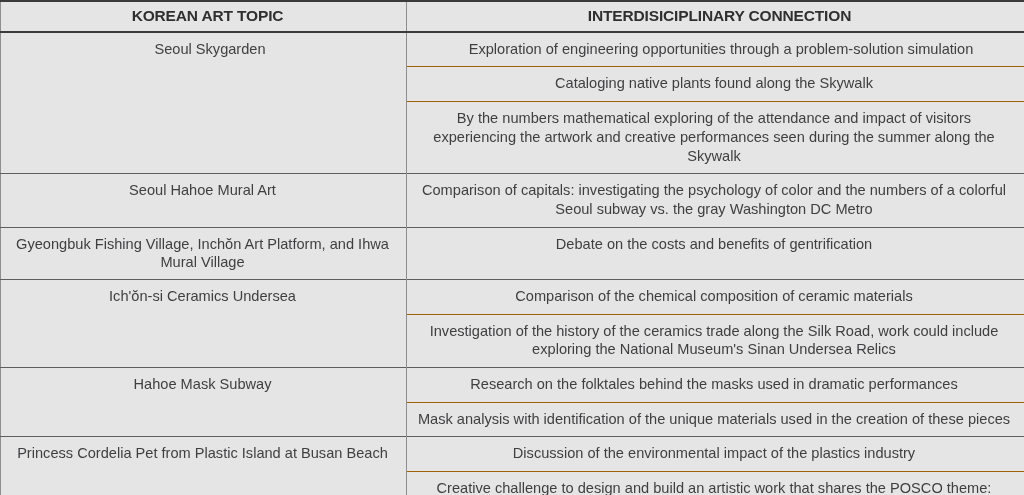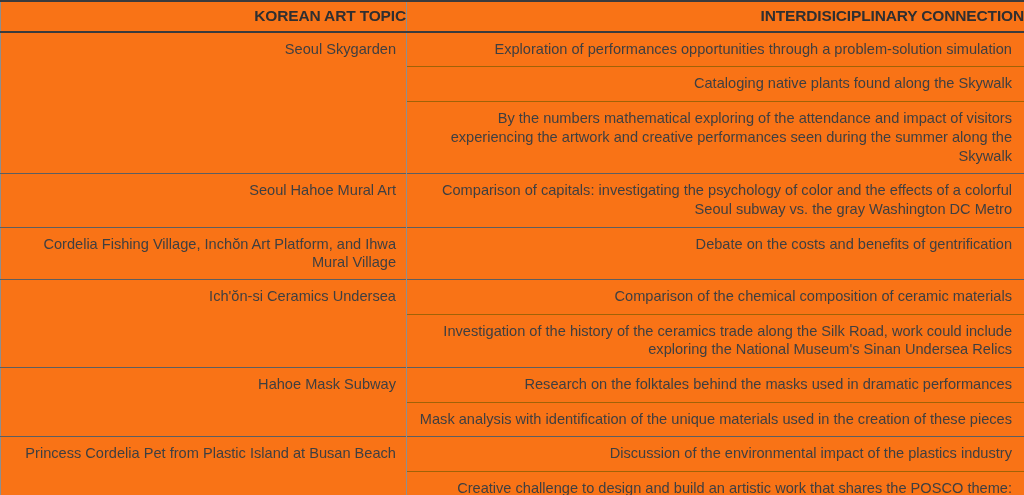--- a/index.html
+++ b/index.html
@@ -30,23 +30,23 @@
     border-bottom: 2.5px solid #3b3b3d;
     border-left: 1px solid #8d8e90;
     border-right: 1px solid #8d8e90;
   }
 
   col.topic-col { width: 406px; }
   col.conn-col  { width: 618px; }
 
   th, td {
     vertical-align: top;
-    text-align: right;
+    text-align: center;
     padding: 0;
-    background: #f97316;
+    background: #e5e5e5;
   }
 
   
   thead th {
     border-bottom: 2.5px solid #3b3b3d;
     font-weight: bold;
     font-size: 15.5px;
     letter-spacing: -0.15px;
     color: #2f2f31;
     padding: 5px 0 6px 8px;
@@ -98,34 +98,34 @@
     </colgroup>
     <thead>
       <tr>
         <th class="topic-head">KOREAN ART TOPIC</th>
         <th class="conn-head">INTERDISICIPLINARY CONNECTION</th>
       </tr>
     </thead>
     <tbody id="table-body">
         <tr class="group-start group-first">
           <td class="topic" rowspan="3">Seoul Skygarden</td>
-          <td class="conn">Exploration of performances opportunities through a problem-solution simulation</td>
+          <td class="conn">Exploration of engineering opportunities through a problem-solution simulation</td>
         </tr>
         <tr class="sub">
           <td class="conn">Cataloging native plants found along the Skywalk</td>
         </tr>
         <tr class="sub">
           <td class="conn">By the numbers mathematical exploring of the attendance and impact of visitors experiencing the artwork and creative performances seen during the summer along the Skywalk</td>
         </tr>
         <tr class="group-start">
           <td class="topic" rowspan="1">Seoul Hahoe Mural Art</td>
-          <td class="conn">Comparison of capitals: investigating the psychology of color and the effects of a colorful Seoul subway vs. the gray Washington DC Metro</td>
+          <td class="conn">Comparison of capitals: investigating the psychology of color and the numbers of a colorful Seoul subway vs. the gray Washington DC Metro</td>
         </tr>
         <tr class="group-start">
-          <td class="topic" rowspan="1">Cordelia Fishing Village, Inchŏn Art Platform, and Ihwa Mural Village</td>
+          <td class="topic" rowspan="1">Gyeongbuk Fishing Village, Inchŏn Art Platform, and Ihwa Mural Village</td>
           <td class="conn">Debate on the costs and benefits of gentrification</td>
         </tr>
         <tr class="group-start">
           <td class="topic" rowspan="2">Ich'ŏn-si Ceramics Undersea</td>
           <td class="conn">Comparison of the chemical composition of ceramic materials</td>
         </tr>
         <tr class="sub">
           <td class="conn">Investigation of the history of the ceramics trade along the Silk Road, work could include exploring the National Museum's Sinan Undersea Relics</td>
         </tr>
         <tr class="group-start">

